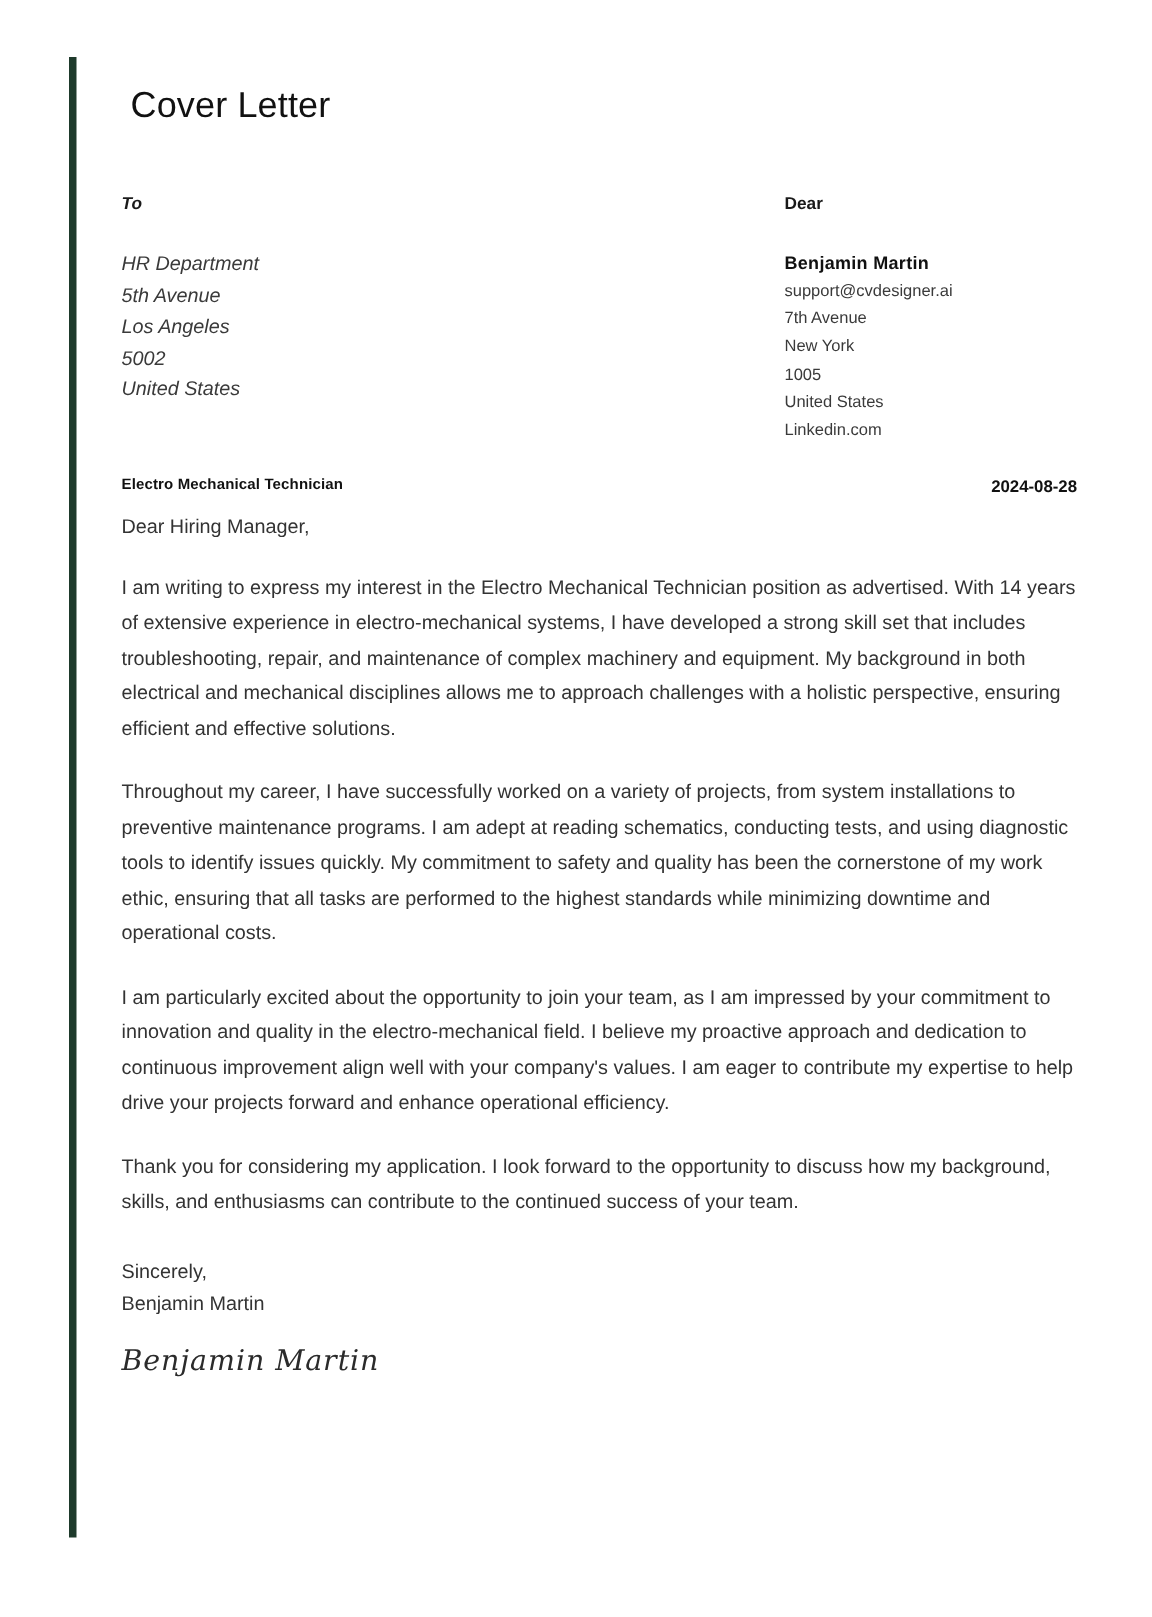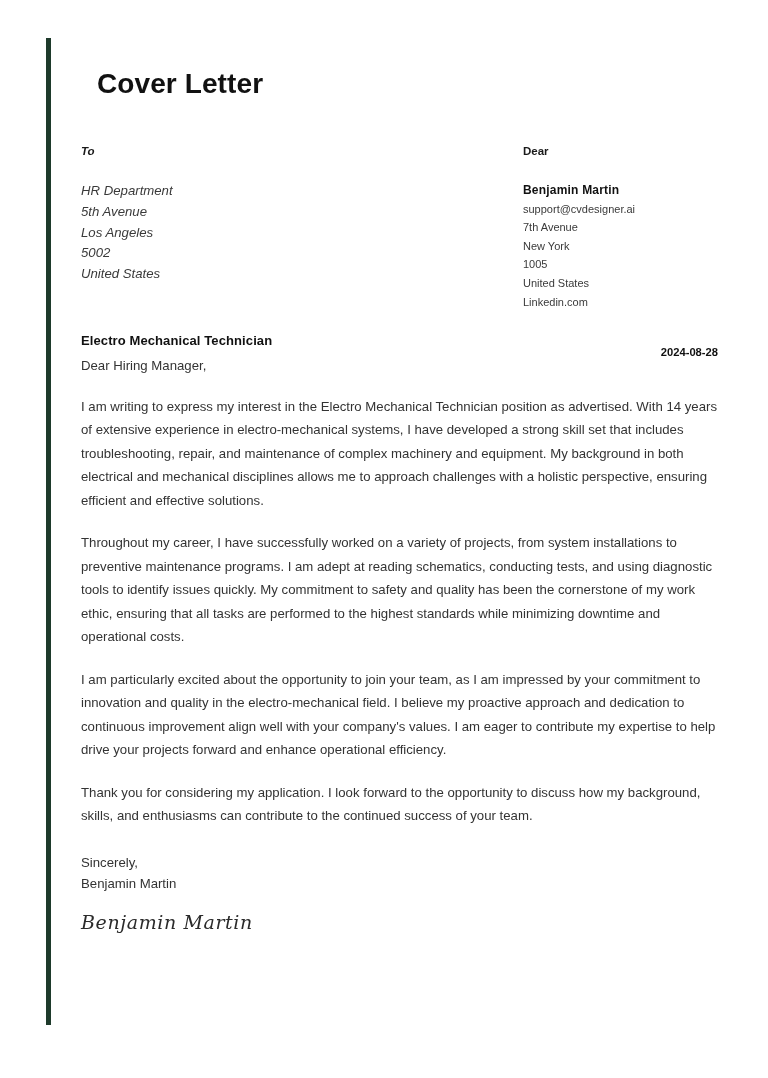--- a/index.html
+++ b/index.html
@@ -29,25 +29,25 @@
     height: 987px;
     background: #1e3a2b;
   }
   .content {
     position: absolute;
     left: 81px;
     top: 38px;
     width: 637px;
   }
   .doc-title {
-    font-size: 28px;
-    font-weight: bold;
+    font-size: 24px;
+    font-weight: normal;
     color: #111111;
     letter-spacing: 0.1px;
-    margin: 16px;
+    margin: 6px;
     padding-top: 13px;
     line-height: 1.2;
   }
   
   .address-section {
     position: relative;
     margin-top: 45px;
     min-height: 185px;
   }
   .col-to {
@@ -99,29 +99,29 @@
   
   .subject-row {
     position: relative;
     margin-top: 2px;
     height: 22px;
   }
   .subject-title {
     position: absolute;
     left: 0;
     top: 0;
-    font-size: 13px;
+    font-size: 10px;
     font-weight: bold;
     color: #111111;
     letter-spacing: 0.1px;
   }
   .subject-date {
     position: absolute;
     right: 0;
-    top: 13px;
+    top: 1px;
     font-size: 11.2px;
     font-weight: bold;
     color: #111111;
   }
   
   .letter-body {
   }
   .salutation {
     font-size: 13.2px;
     line-height: 21px;

